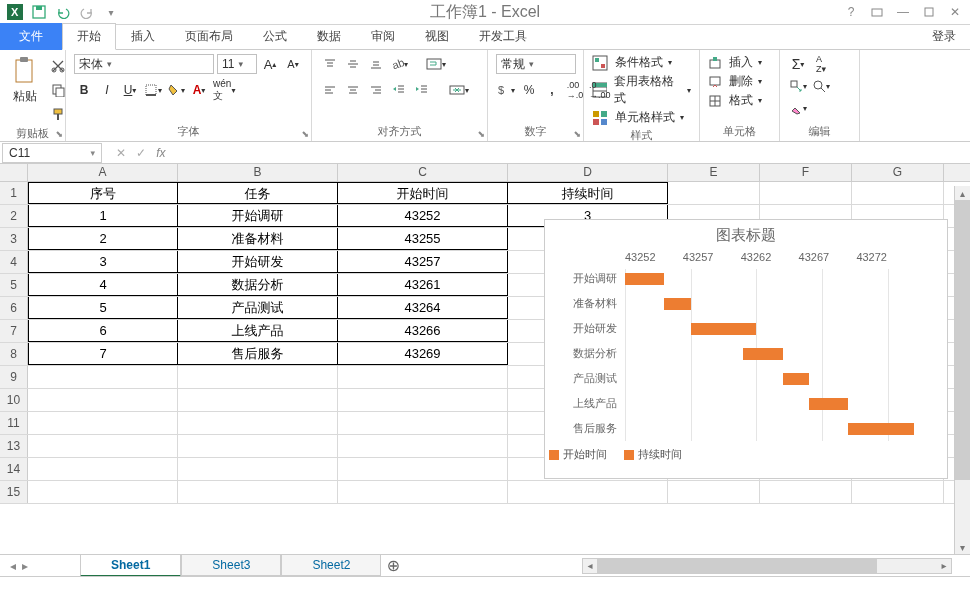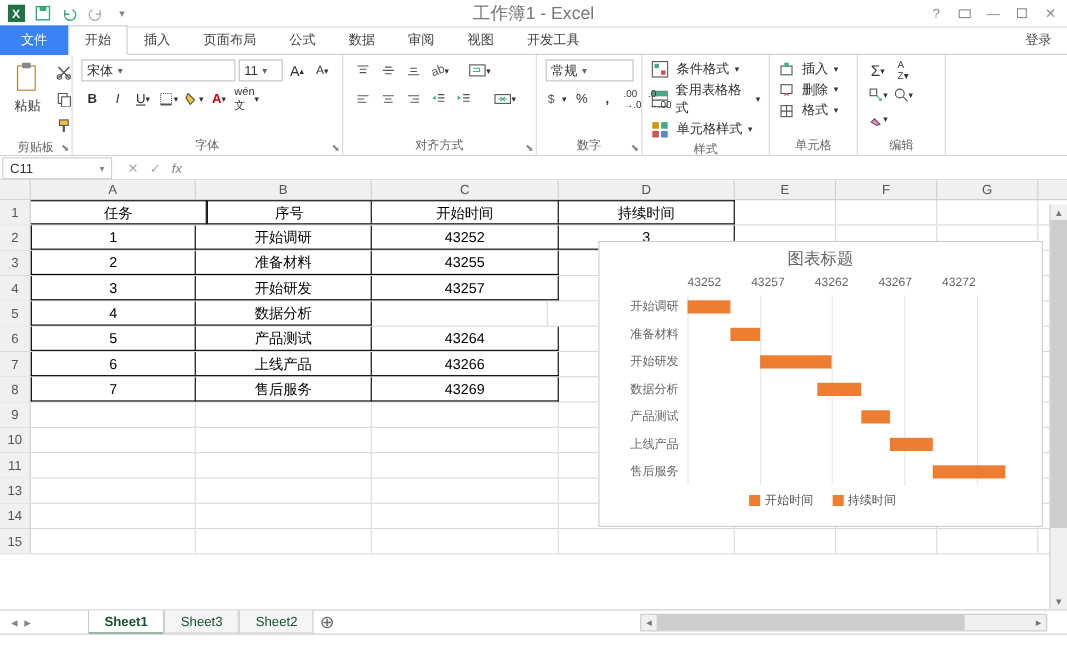--- a/index.html
+++ b/index.html
@@ -44,25 +44,25 @@
 .tbL{border-left:1px solid #000}
 .chart{position:absolute;left:544px;top:55px;width:404px;height:260px;background:#fff;border:1px solid #ccc}
 .chart .title{text-align:center;font-size:15px;color:#666;padding:6px 0}
 .chart .plot{position:relative;height:190px;margin:0 10px}
 .chart .xaxis{display:flex;justify-content:space-between;padding:0 50px 0 70px;font-size:11px;color:#666}
 .chart .bars{position:absolute;left:70px;right:10px;top:18px;bottom:0}
 .chart .ylab{position:absolute;left:0;font-size:11px;color:#666;width:62px;text-align:right}
 .chart .bar{position:absolute;height:12px;background:#ed7d31}
 .chart .grid{position:absolute;left:70px;right:10px;top:18px;bottom:0}
 .chart .gl{position:absolute;top:0;bottom:0;width:1px;background:#e5e5e5}
-.chart .legend{text-align:center;font-size:11px;color:#555;padding:6px 0}
+.chart .legend{text-align:left;font-size:11px;color:#555;padding:6px 0}
 .chart .legend .sw{display:inline-block;width:10px;height:10px;background:#ed7d31;margin:0 4px;vertical-align:middle}
 .sheettabs{position:absolute;bottom:18px;left:0;right:0;height:22px;background:#fff;border-top:1px solid #ccc;display:flex;align-items:center}
 .sheettabs .nav{width:80px;display:flex;gap:6px;padding-left:10px;color:#888}
-.sheettabs .stab{padding:3px 14px;border:1px solid #ccc;border-top:none;cursor:pointer;font-size:12px;color:#14532d;background:#f5f5f5}
+.sheettabs .stab{padding:3px 30px;border:1px solid #ccc;border-top:none;cursor:pointer;font-size:12px;color:#0369a1;background:#f5f5f5}
 .sheettabs .stab.active{background:#fff;font-weight:bold;border-bottom:2px solid #217346}
 .sheettabs .add{width:24px;height:20px;display:flex;align-items:center;justify-content:center;cursor:pointer;color:#666;font-size:16px}
 .sheettabs .hscroll{margin-left:auto;width:370px;height:16px;background:#f0f0f0;border:1px solid #ccc;position:relative;margin-right:18px}
 .sheettabs .hscroll .th{position:absolute;left:14px;width:280px;top:0;bottom:0;background:#cdcdcd}
 .sheettabs .hscroll .ar{position:absolute;top:0;bottom:0;width:14px;display:flex;align-items:center;justify-content:center;color:#777;font-size:10px}
 .statusbar{position:absolute;bottom:0;left:0;right:0;height:18px;background:#fff;border-top:1px solid #ccc}
 .vscroll{position:absolute;right:0;top:186px;width:16px;bottom:40px;background:#f0f0f0;border-left:1px solid #ccc}
 .vscroll .th{position:absolute;left:0;right:0;top:14px;height:280px;background:#cdcdcd}
 .vscroll .ar{position:absolute;left:0;right:0;height:14px;display:flex;align-items:center;justify-content:center;color:#777;font-size:10px}
 .dlg{color:#888;font-size:9px;position:absolute;right:2px;bottom:2px;cursor:pointer}
@@ -453,22 +453,22 @@
     <div class="ch cB">B</div>
     <div class="ch cC">C</div>
     <div class="ch cD">D</div>
     <div class="ch cE">E</div>
     <div class="ch cF">F</div>
     <div class="ch cG">G</div>
   </div>
   <div class="rows">
     <div class="r r1">
         <div class="rh">1</div>
+        <div class="cell cA tb tbL">序号</div>
         <div class="cell cB tb">任务</div>
-        <div class="cell cA tb tbL">序号</div>
         <div class="cell cC tb">开始时间</div>
         <div class="cell cD tb">持续时间</div>
         <div class="cell cE"></div>
         <div class="cell cF"></div>
         <div class="cell cG"></div>
       </div>
     <div class="r">
         <div class="rh">2</div>
         <div class="cell cA tb tbL">1</div>
         <div class="cell cB tb">开始调研</div>
@@ -495,20 +495,21 @@
         <div class="cell cC tb">43257</div>
         <div class="cell cD"></div>
         <div class="cell cE"></div>
         <div class="cell cF"></div>
         <div class="cell cG"></div>
       </div>
     <div class="r">
         <div class="rh">5</div>
         <div class="cell cA tb tbL">4</div>
         <div class="cell cB tb">数据分析</div>
+        <div class="cell cC tb">43261</div>
         <div class="cell cD"></div>
         <div class="cell cE"></div>
         <div class="cell cF"></div>
         <div class="cell cG"></div>
       </div>
     <div class="r">
         <div class="rh">6</div>
         <div class="cell cA tb tbL">5</div>
         <div class="cell cB tb">产品测试</div>
         <div class="cell cC tb">43264</div>

